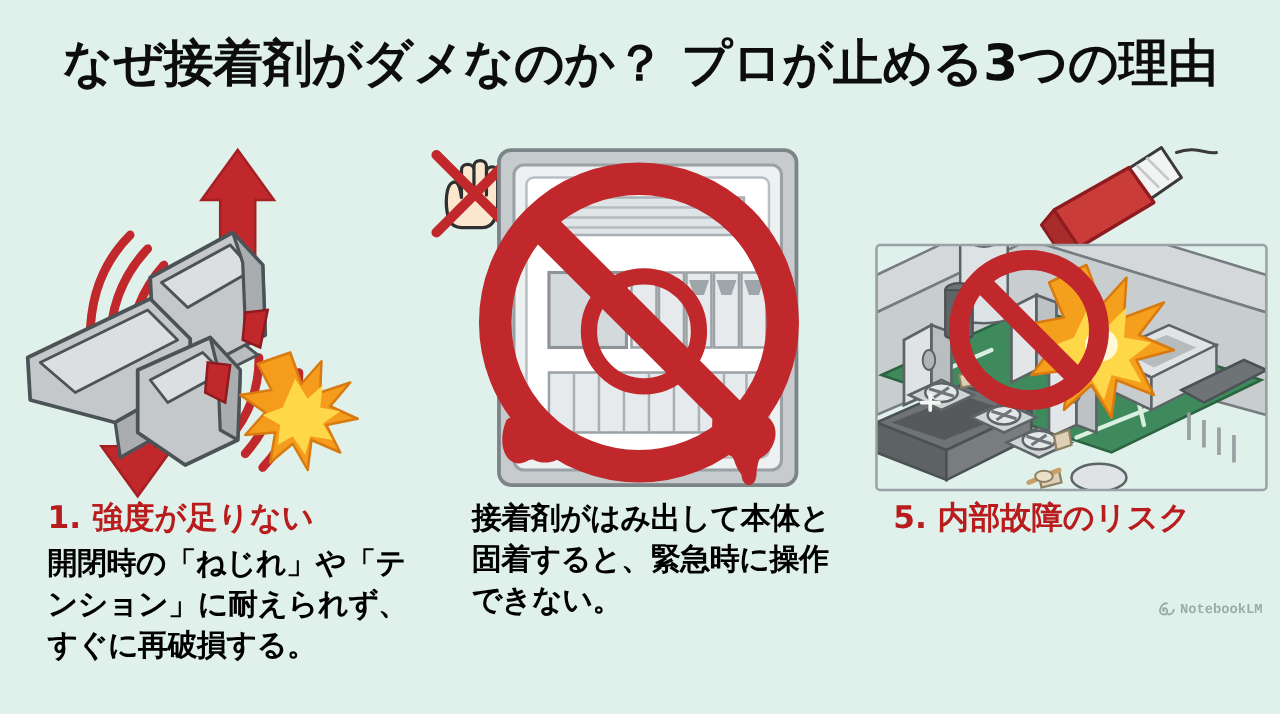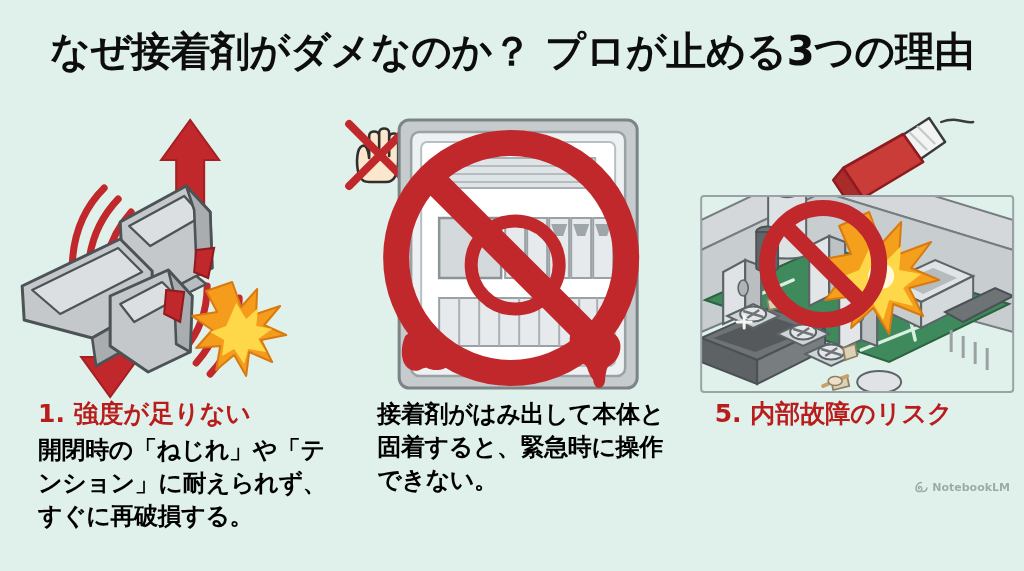--- a/index.html
+++ b/index.html
@@ -97,20 +97,21 @@
     bottom: 10px;
     display: flex;
     align-items: center;
     gap: 4px;
     opacity: 0.45;
   }
   .wm-text {
     font-size: 11px;
     font-weight: bold;
     color: #4a5a55;
+    font-family: Liberation Mono, monospace;
   }
   svg { display: block; overflow: visible; }
 </style>
 </head>
 <body>
 
 <div class="slide">
 
   <div class="title">なぜ接着剤がダメなのか？ プロが止める3つの理由</div>
 

